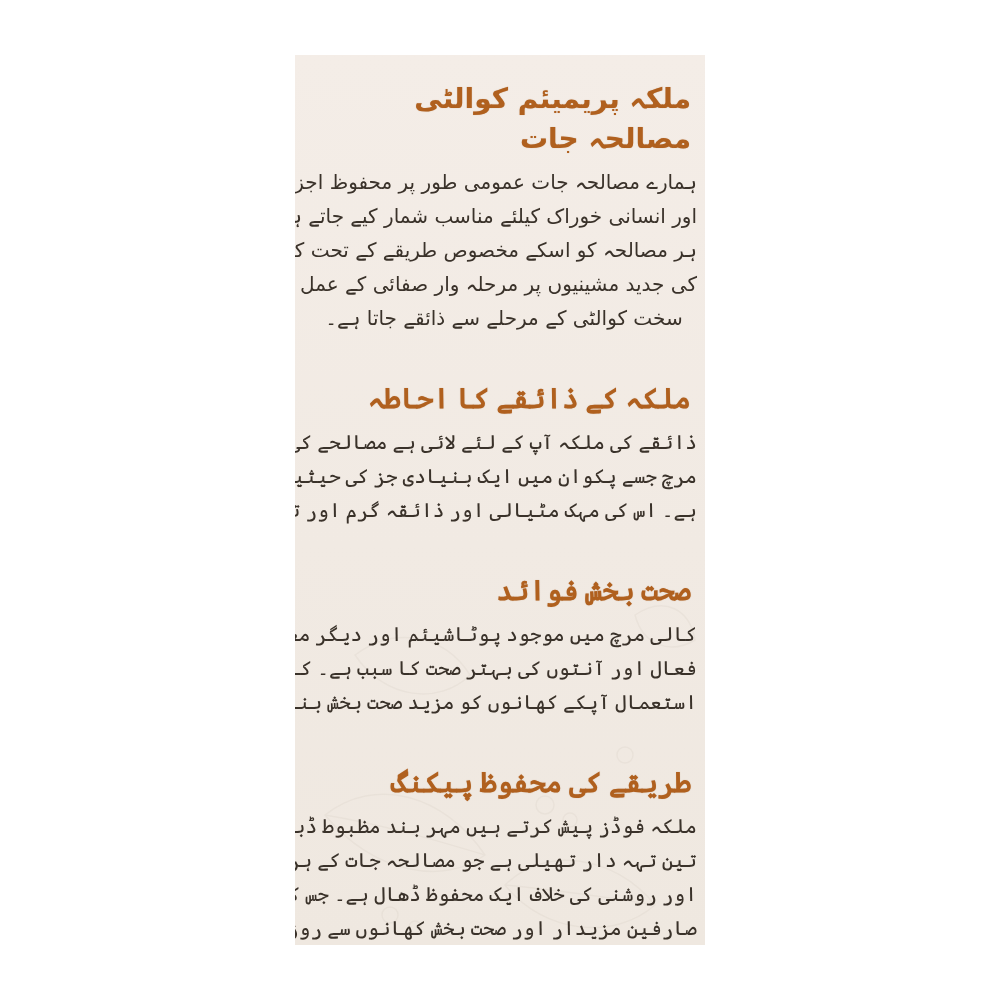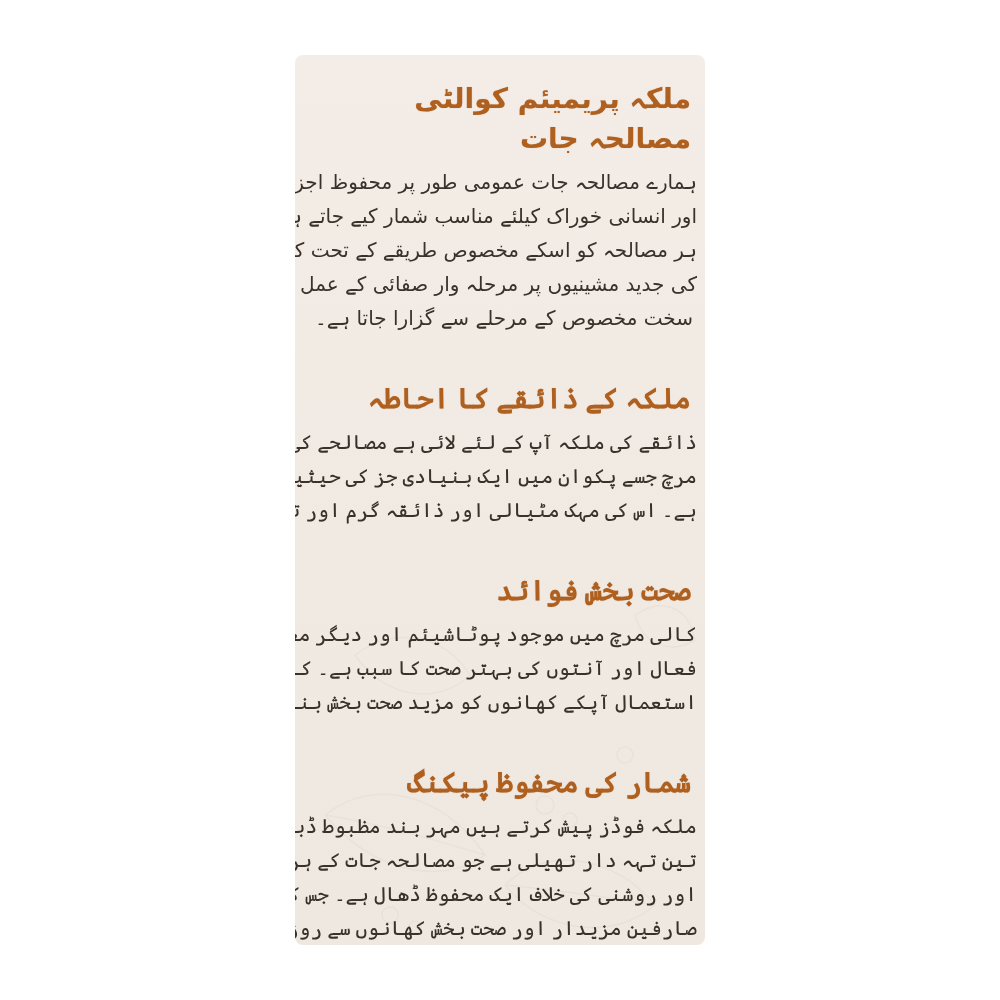--- a/index.html
+++ b/index.html
@@ -18,21 +18,20 @@
   .panel {
     position: absolute;
     left: 295px;
     top: 55px;
     width: 410px;
     height: 890px;
     background: linear-gradient(180deg, #f4ede7 0%, #f1eae3 55%, #efe8e0 100%);
     padding: 24px 8px 20px 16px;
     direction: rtl;
     overflow: hidden;
-    border-radius: 8px;
   }
   .watermark {
     position: absolute;
     inset: 0;
     width: 100%;
     height: 100%;
     pointer-events: none;
   }
   .section { position: relative; z-index: 2; }
   .section + .section { margin-top: 44px; font-family: Liberation Serif, serif; }
@@ -80,21 +79,21 @@
       </g>
     </svg>
 
     <div class="section">
       <div class="section-heading">ملکہ پریمیئم کوالٹی مصالحہ جات</div>
       <div class="section-body">
         <div class="body-line">ہمارے مصالحہ جات عمومی طور پر محفوظ اجزا ہیں۔</div>
         <div class="body-line">اور انسانی خوراک کیلئے مناسب شمار کیے جاتے ہیں۔</div>
         <div class="body-line">ہر مصالحہ کو اسکے مخصوص طریقے کے تحت کارخانوں</div>
         <div class="body-line">کی جدید مشینیوں پر مرحلہ وار صفائی کے عمل سے اور</div>
-        <div class="body-line">سخت مخصوص کے مرحلے سے گزارا جاتا ہے۔</div>
+        <div class="body-line">سخت کوالٹی کے مرحلے سے ذائقے جاتا ہے۔</div>
       </div>
     </div>
 
     <div class="section">
       <div class="section-heading">ملکہ کے ذائقے کا احاطہ</div>
       <div class="section-body">
         <div class="body-line">ذائقے کی ملکہ آپ کے لئے لائی ہے مصالحے کی ملکہ کالی</div>
         <div class="body-line">مرچ جسے پکوان میں ایک بنیادی جز کی حیثیت حاصل</div>
         <div class="body-line">ہے۔ اس کی مہک مٹیالی اور ذائقہ گرم اور تیز ہے۔</div>
       </div>
@@ -103,21 +102,21 @@
     <div class="section">
       <div class="section-heading">صحت بخش فوائد</div>
       <div class="section-body">
         <div class="body-line">کالی مرچ میں موجود پوٹاشیئم اور دیگر معدنیات نظام ہضم کو</div>
         <div class="body-line">فعال اور آنتوں کی بہتر صحت کا سبب ہے۔ کالی مرچ کا</div>
         <div class="body-line">استعمال آپکے کھانوں کو مزید صحت بخش بنا دیتا ہے۔</div>
       </div>
     </div>
 
     <div class="section">
-      <div class="section-heading">شمار کی محفوظ پیکنگ</div>
+      <div class="section-heading">طریقے کی محفوظ پیکنگ</div>
       <div class="section-body">
         <div class="body-line">ملکہ فوڈز پیش کرتے ہیں مہر بند مظبوط ڈبہ جس کے اندر</div>
         <div class="body-line">تین تہہ دار تھیلی ہے جو مصالحہ جات کے ہر ذرہ کیلئے نمی</div>
         <div class="body-line">اور روشنی کی خلاف ایک محفوظ ڈھال ہے۔ جس کی وجہ سے</div>
         <div class="body-line">صارفین مزیدار اور صحت بخش کھانوں سے روزانہ</div>
 
       </div>
     </div>
 
   </div>

